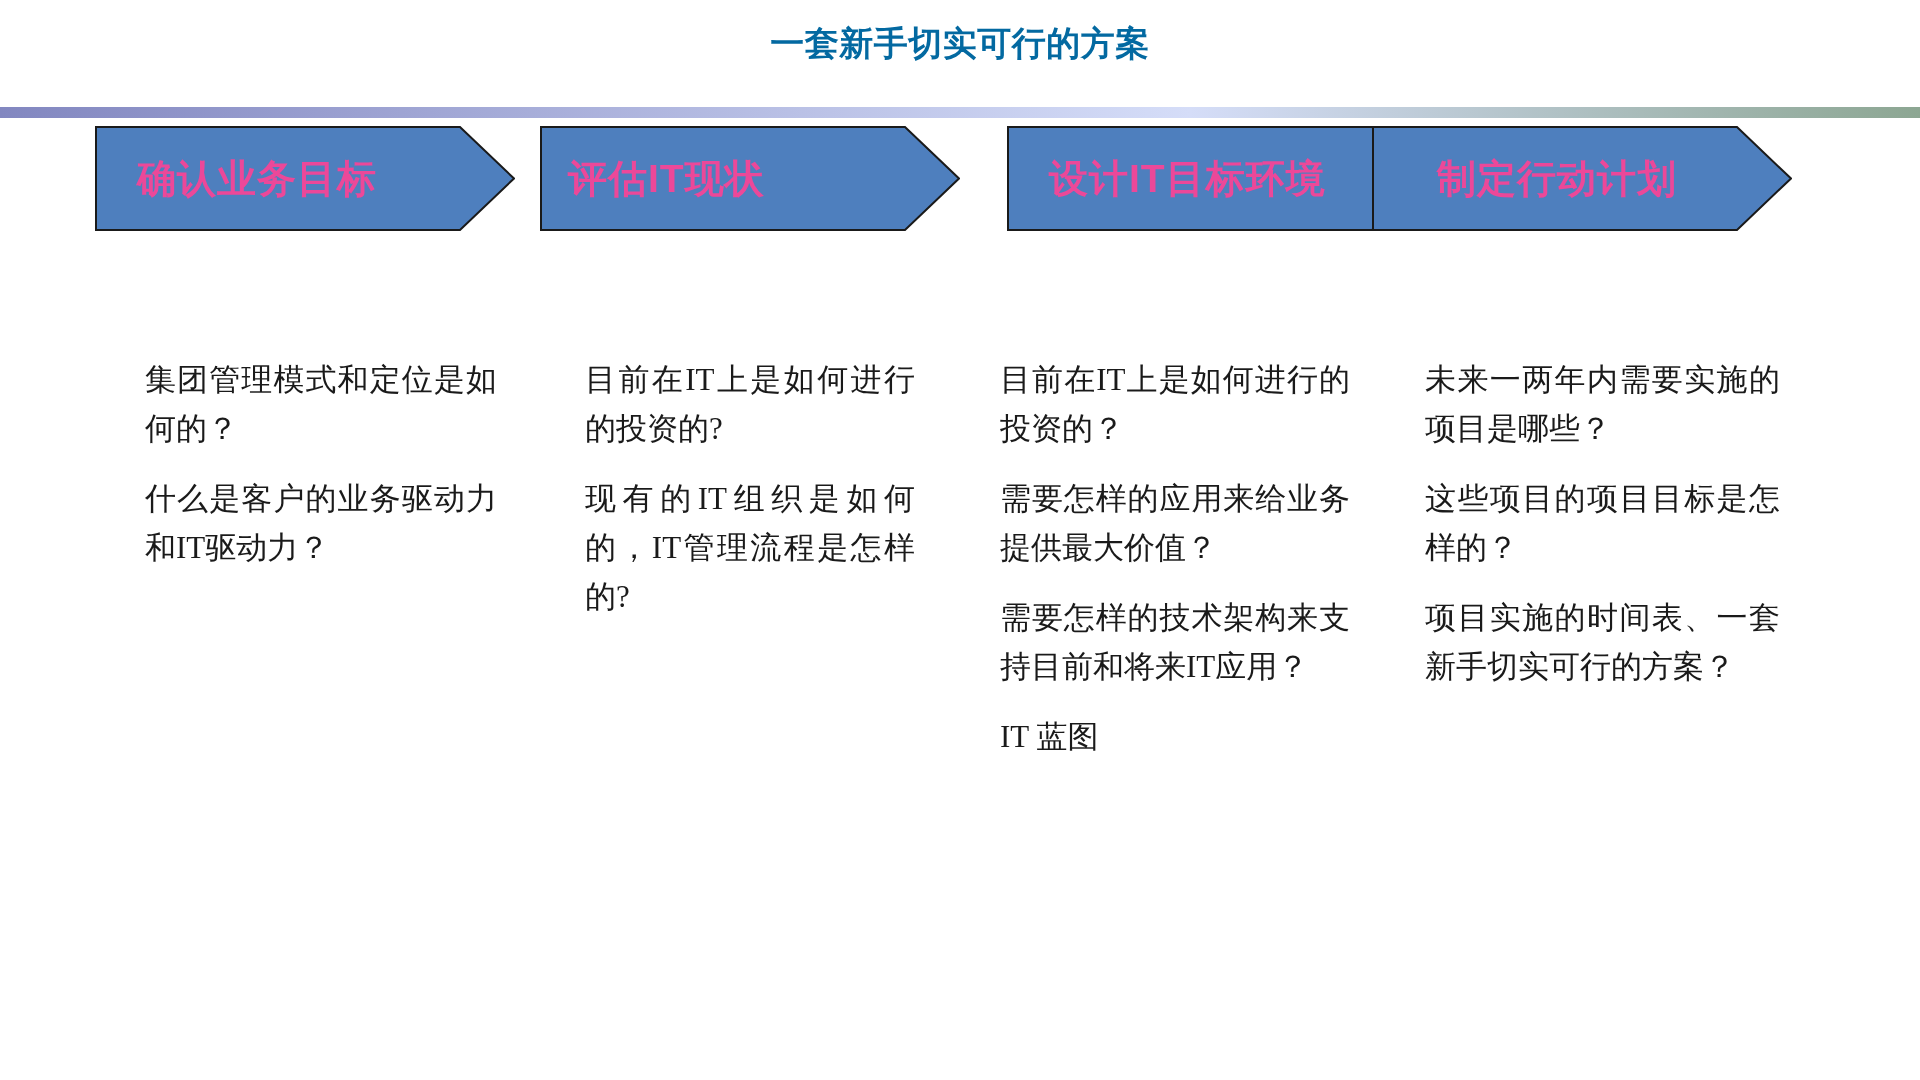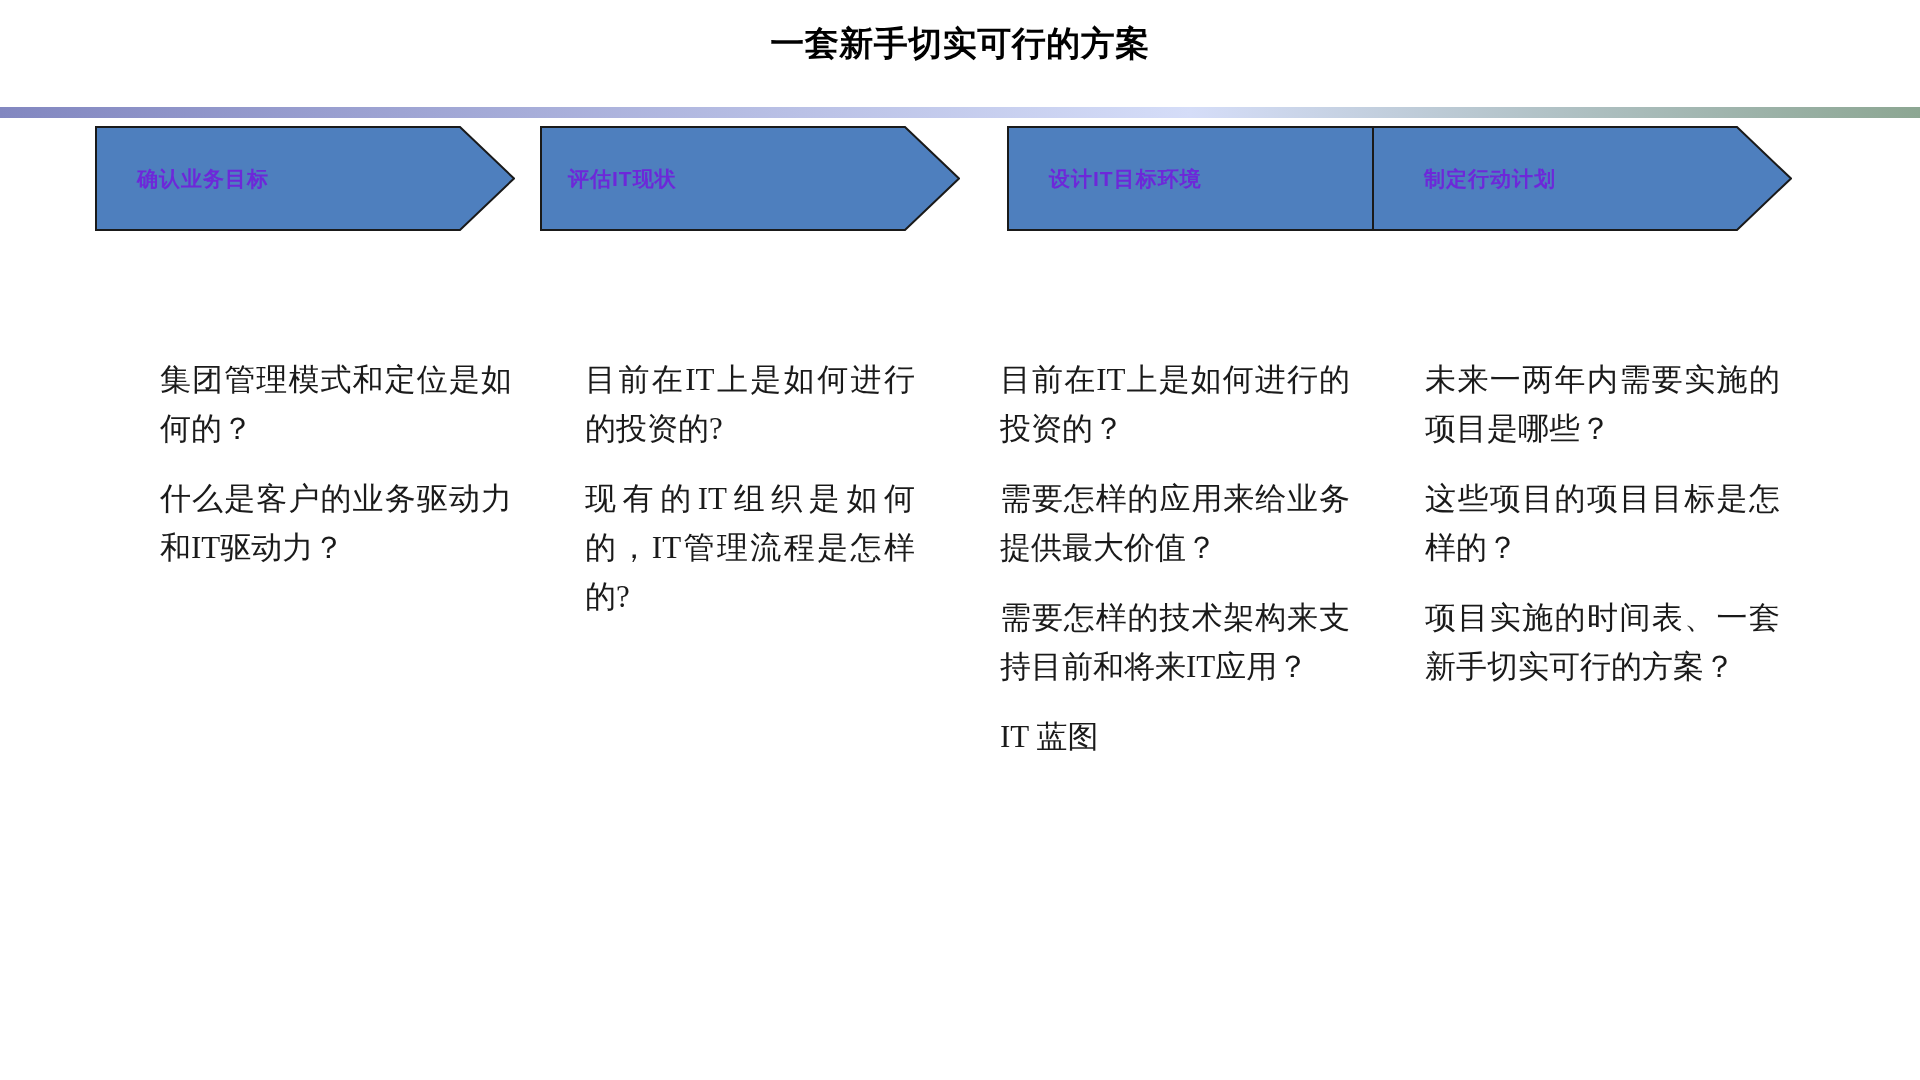--- a/index.html
+++ b/index.html
@@ -21,21 +21,21 @@
     left:0; top:22px;
     width:1920px;
     text-align:center;
   }
   #title-text {
     display:inline-block;
     font-family:"Liberation Sans", sans-serif;
     font-weight:bold;
     font-size:34px;
     line-height:42px;
-    color:#000000;
+    color:#0369a1;
     letter-spacing:0.5px;
   }
 
   
   #divider {
     position:absolute;
     left:0; top:107px;
     width:1920px; height:11px;
   }
 
@@ -52,22 +52,22 @@
   }
   .chevron svg { display:block; }
   .chevron-label {
     position:absolute;
     top:0; left:0;
     height:105px;
     display:flex;
     align-items:center;
     font-family:"Liberation Sans", sans-serif;
     font-weight:bold;
-    font-size:21px;
-    color:#6d28d9;
+    font-size:39px;
+    color:#ec4899;
     letter-spacing:1px;
     white-space:nowrap;
     pointer-events:none;
   }
 
   
   #columns {
     position:absolute;
     left:0; top:355px;
     width:1920px; height:700px;
@@ -118,28 +118,28 @@
       <svg width="420" height="105" viewBox="0 0 420 105">
         <polygon class="chev-poly" points="1,1 365,1 419,52.5 365,104 1,104" stroke-width="2" stroke-linejoin="miter" fill="#4E7FBE" stroke="#1A1A1A"></polygon>
       </svg>
       <div class="chevron-label" style="width:365px; padding-left:42px;">设计IT目标环境</div>
     </div>
 
     <div class="chevron" id="chev-3" style="left: 1372px;">
       <svg width="420" height="105" viewBox="0 0 420 105">
         <polygon class="chev-poly" points="1,1 365,1 419,52.5 365,104 1,104" stroke-width="2" stroke-linejoin="miter" fill="#4E7FBE" stroke="#1A1A1A"></polygon>
       </svg>
-      <div class="chevron-label" style="width:365px; padding-left:52px;">制定行动计划</div>
+      <div class="chevron-label" style="width:365px; padding-left:65px;">制定行动计划</div>
     </div>
 
   </div>
 
   <div id="columns">
 
-    <div class="column" id="col-0" style="left: 160px; width: 352px;">
+    <div class="column" id="col-0" style="left: 145px; width: 352px;">
       <div class="bullet">集团管理模式和定位是如何的？</div>
       <div class="bullet">什么是客户的业务驱动力和IT驱动力？</div>
     </div>
 
     <div class="column" id="col-1" style="left: 585px; width: 330px;">
       <div class="bullet">目前在IT上是如何进行的投资的?</div>
       <div class="bullet">现有的IT组织是如何的，IT管理流程是怎样的?</div>
     </div>
 
     <div class="column" id="col-2" style="left: 1000px; width: 350px;">

